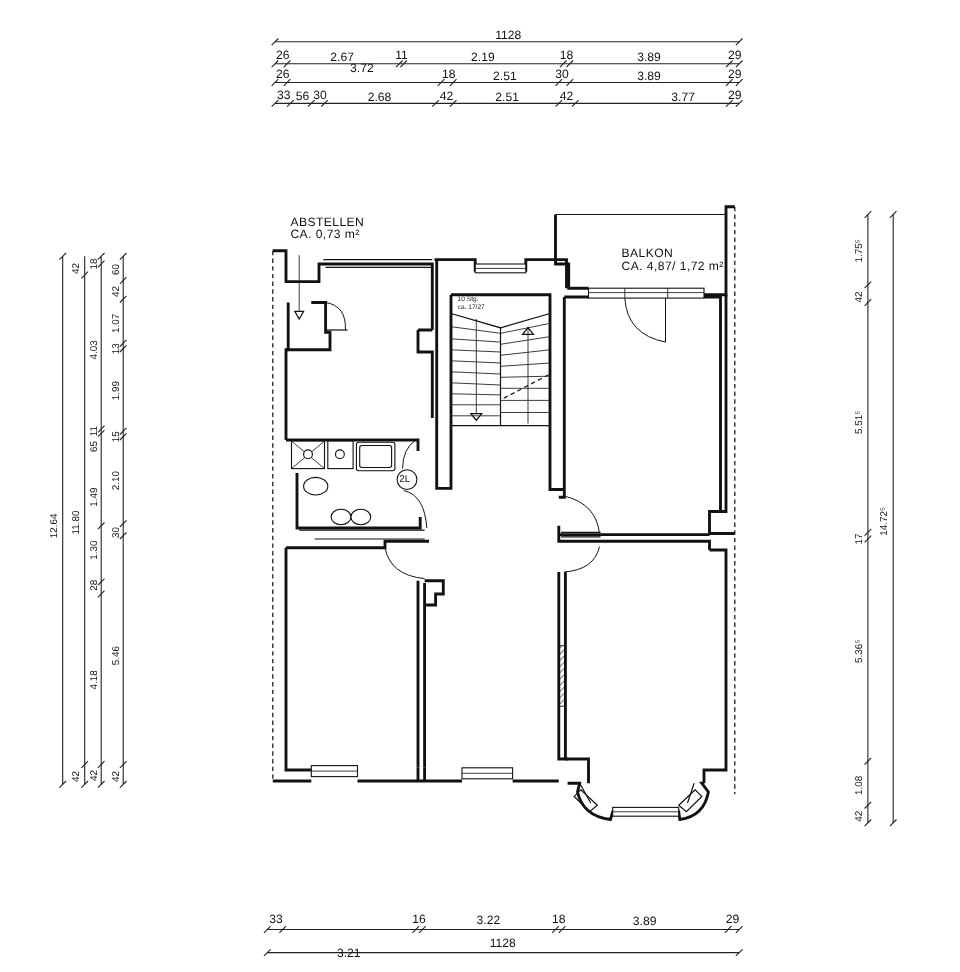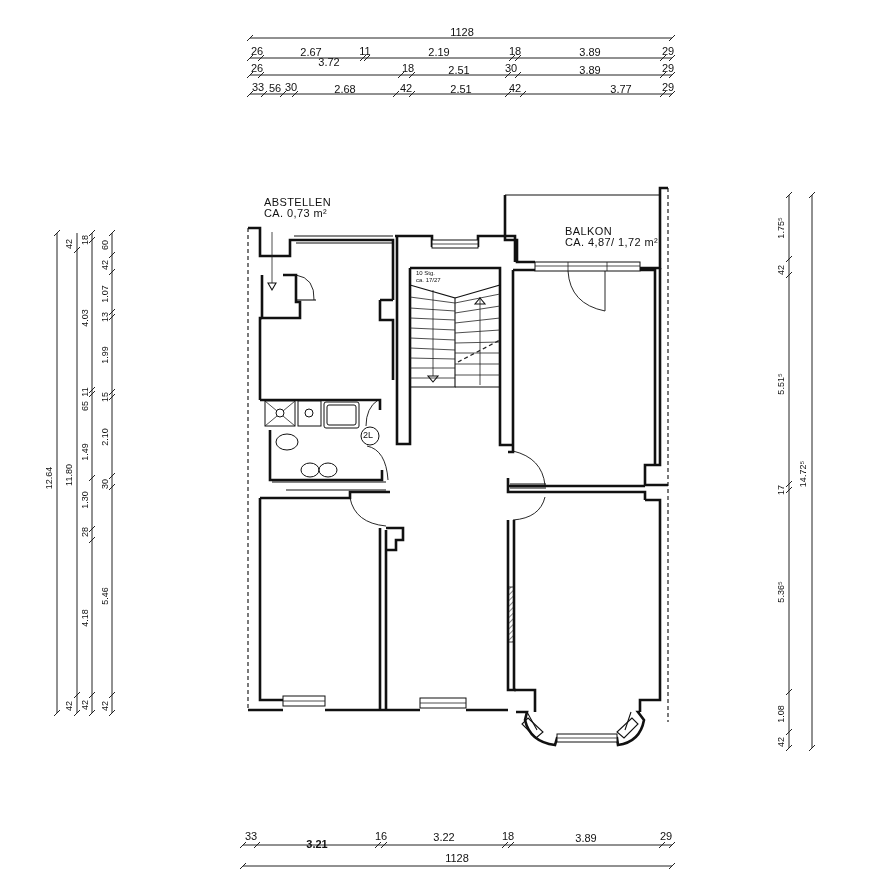--- a/index.html
+++ b/index.html
@@ -316,21 +316,21 @@
 <div class="overlay-text dim-h" style="left:275px; top:82px;">56</div>
 <div class="overlay-text dim-h" style="left:291px; top:81px;">30</div>
 <div class="overlay-text dim-h" style="left:345px; top:83px;">2.68</div>
 <div class="overlay-text dim-h" style="left:406px; top:82px;">42</div>
 <div class="overlay-text dim-h" style="left:461px; top:83px;">2.51</div>
 <div class="overlay-text dim-h" style="left:515px; top:82px;">42</div>
 <div class="overlay-text dim-h" style="left:597px; top:83px;margin-left:24px;">3.77</div>
 <div class="overlay-text dim-h" style="left:668px; top:81px;">29</div>
 
 <div class="overlay-text dim-h" style="left:251px; top:830px;">33</div>
-<div class="overlay-text dim-h" style="left:317px; top:838px;font-weight:bold;">3.21</div>
+<div class="overlay-text dim-h" style="left:317px; top:861px;">3.21</div>
 <div class="overlay-text dim-h" style="left:381px; top:830px;">16</div>
 <div class="overlay-text dim-h" style="left:444px; top:831px;">3.22</div>
 <div class="overlay-text dim-h" style="left:508px; top:830px;">18</div>
 <div class="overlay-text dim-h" style="left:586px; top:832px;">3.89</div>
 <div class="overlay-text dim-h" style="left:666px; top:830px;">29</div>
 <div class="overlay-text dim-h" style="left:457px; top:852px;">1128</div>
 
 <div class="overlay-text dim-v" style="left:44px; top:478px;">12.64</div>
 <div class="overlay-text dim-v" style="left:64px; top:244px;">42</div>
 <div class="overlay-text dim-v" style="left:64px; top:475px;">11.80</div>

